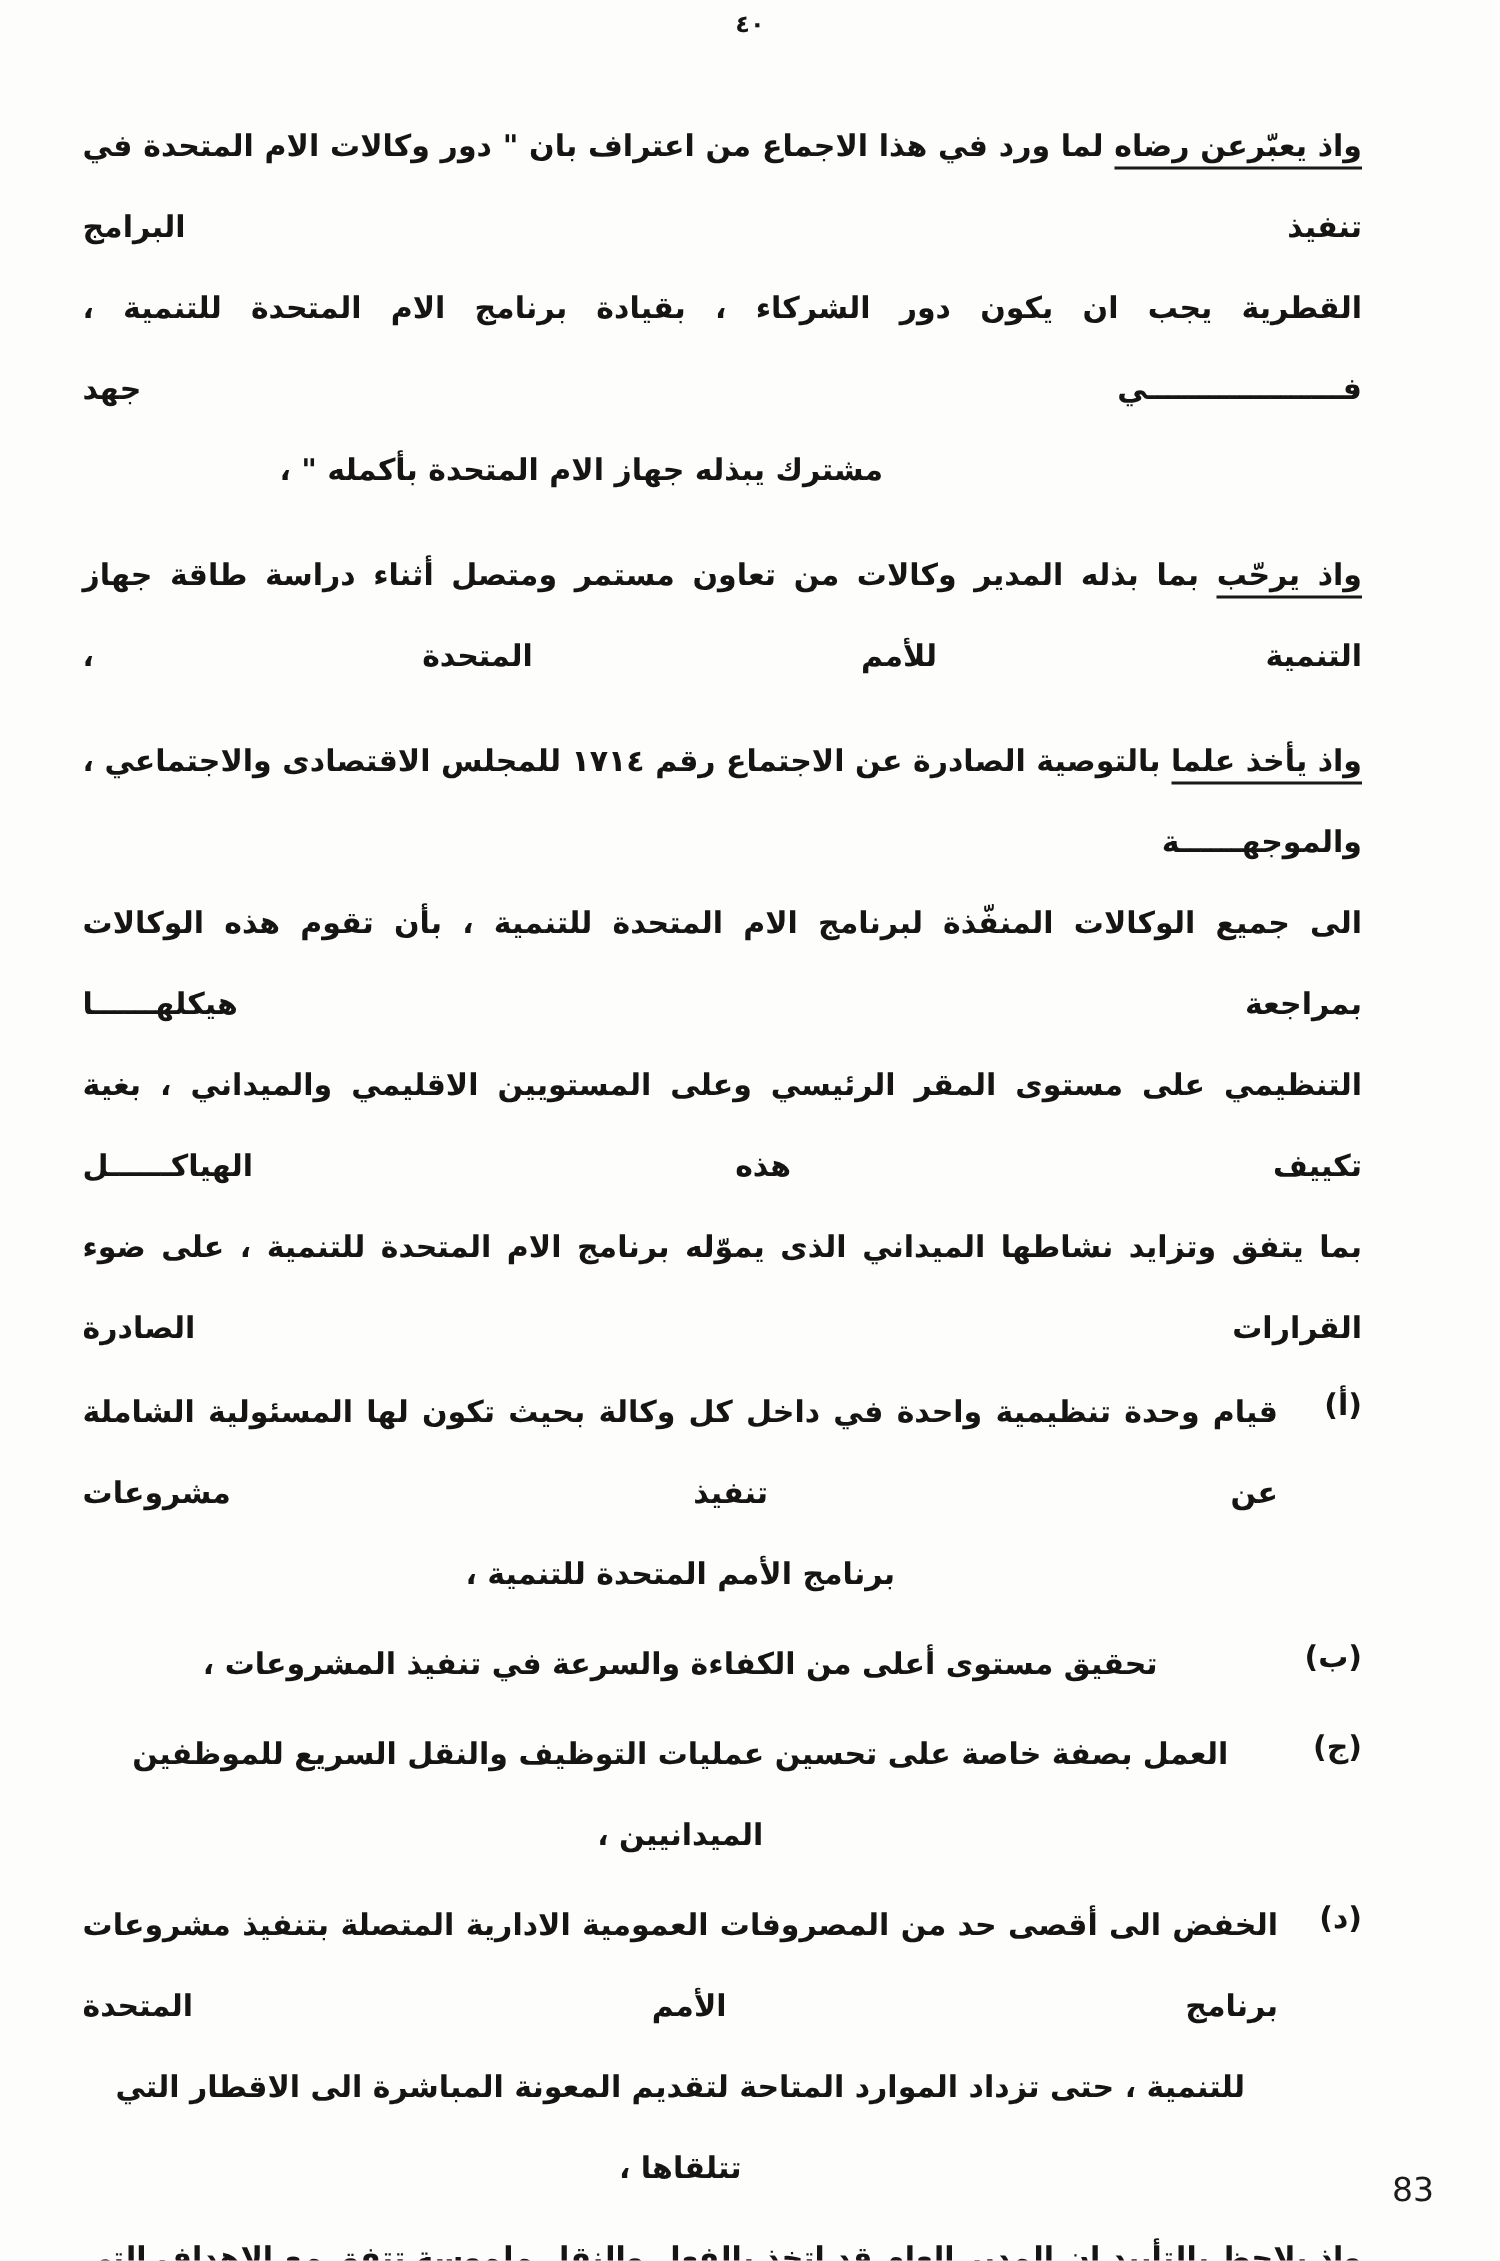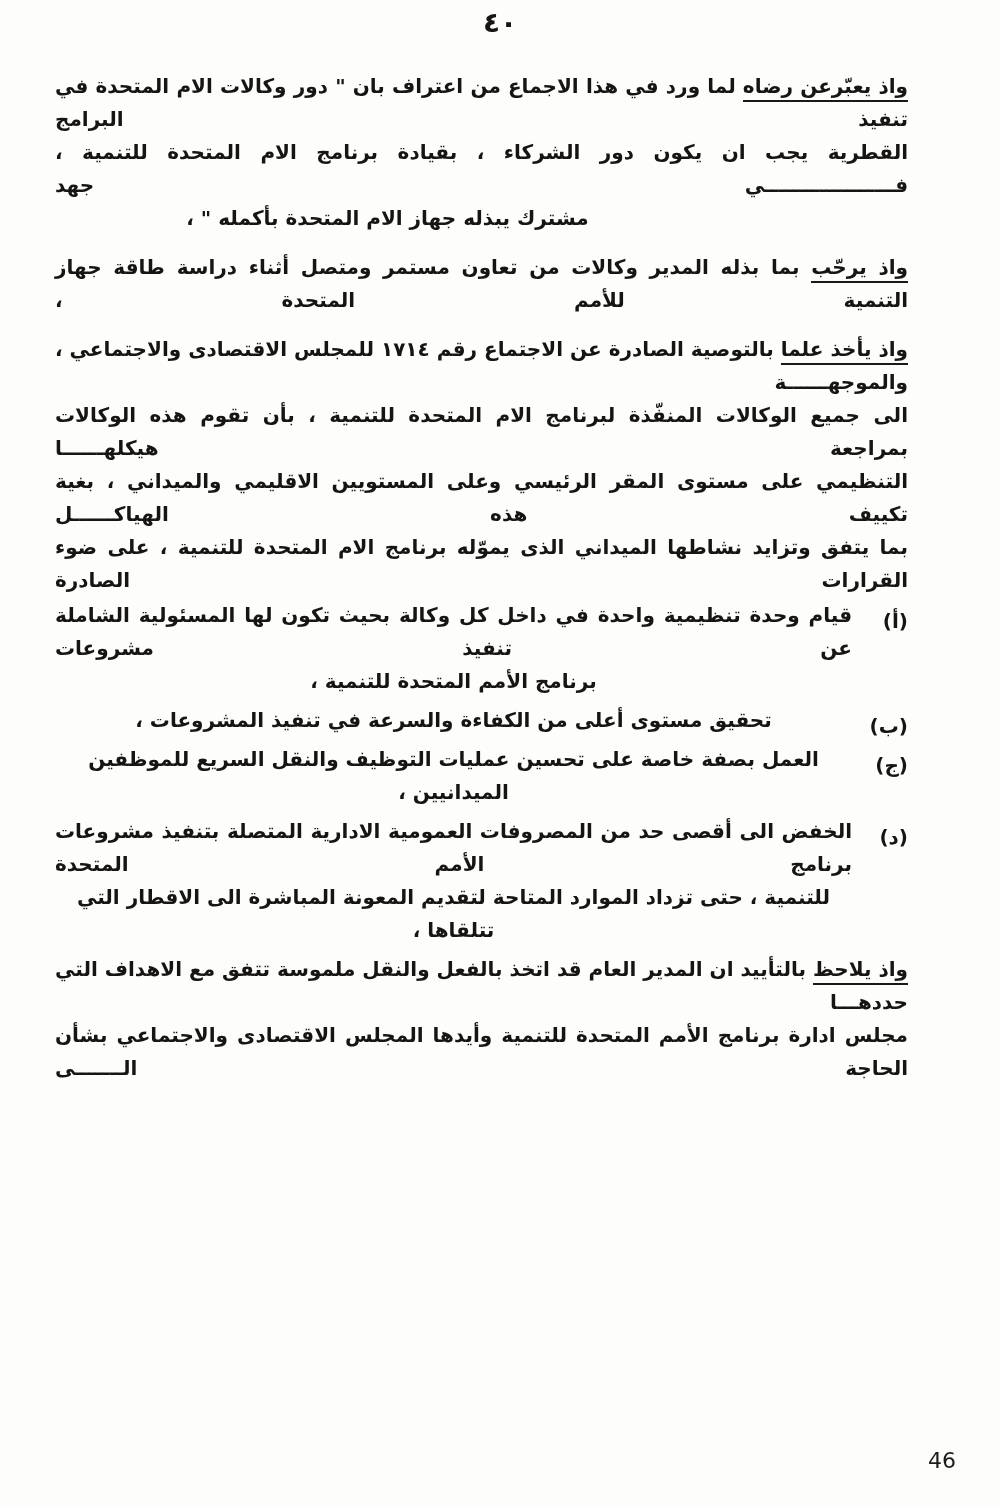--- a/index.html
+++ b/index.html
@@ -13,30 +13,30 @@
     width:1000px;height:1507px;
     background:#fdfdfb;
     color:#171514;
     direction:rtl;
     overflow:hidden;
     font-weight:bold;
   }
   .pagenum-top{
     position:absolute;top:6px;left:0;right:0;
     text-align:center;
-    font-size:28px;
+    font-size:16px;
     letter-spacing:2px;
   }
   .content{
     position:absolute;
     top:70px;right:92px;left:55px;
   }
   .line{
     font-size:20px;
-    line-height:33px;
+    line-height:54px;
     text-align:right;
   }
   .line.fill{
     text-align:justify;
     text-align-last:justify;
     text-justify:inter-word;
   }
   .line.short{ text-align:center; }
   .indent-r{ margin-right:188px; }
   .lead{
@@ -115,15 +115,15 @@
 
 
     <div class="para tight">
       <div class="line fill"><span class="lead">واذ يلاحظ</span> <span>بالتأييد ان المدير العام قد اتخذ بالفعل والنقل ملموسة تتفق مع الاهداف التي حددهـــا</span></div>
       <div class="line fill">مجلس ادارة برنامج الأمم المتحدة للتنمية وأيدها المجلس الاقتصادى والاجتماعي بشأن الحاجة الـــــــى</div>
 
     </div>
 
   </div>
 
-  <div class="pagenum-bottom">46</div>
+  <div class="pagenum-bottom">83</div>
 
 </div>
 
 </body></html>

